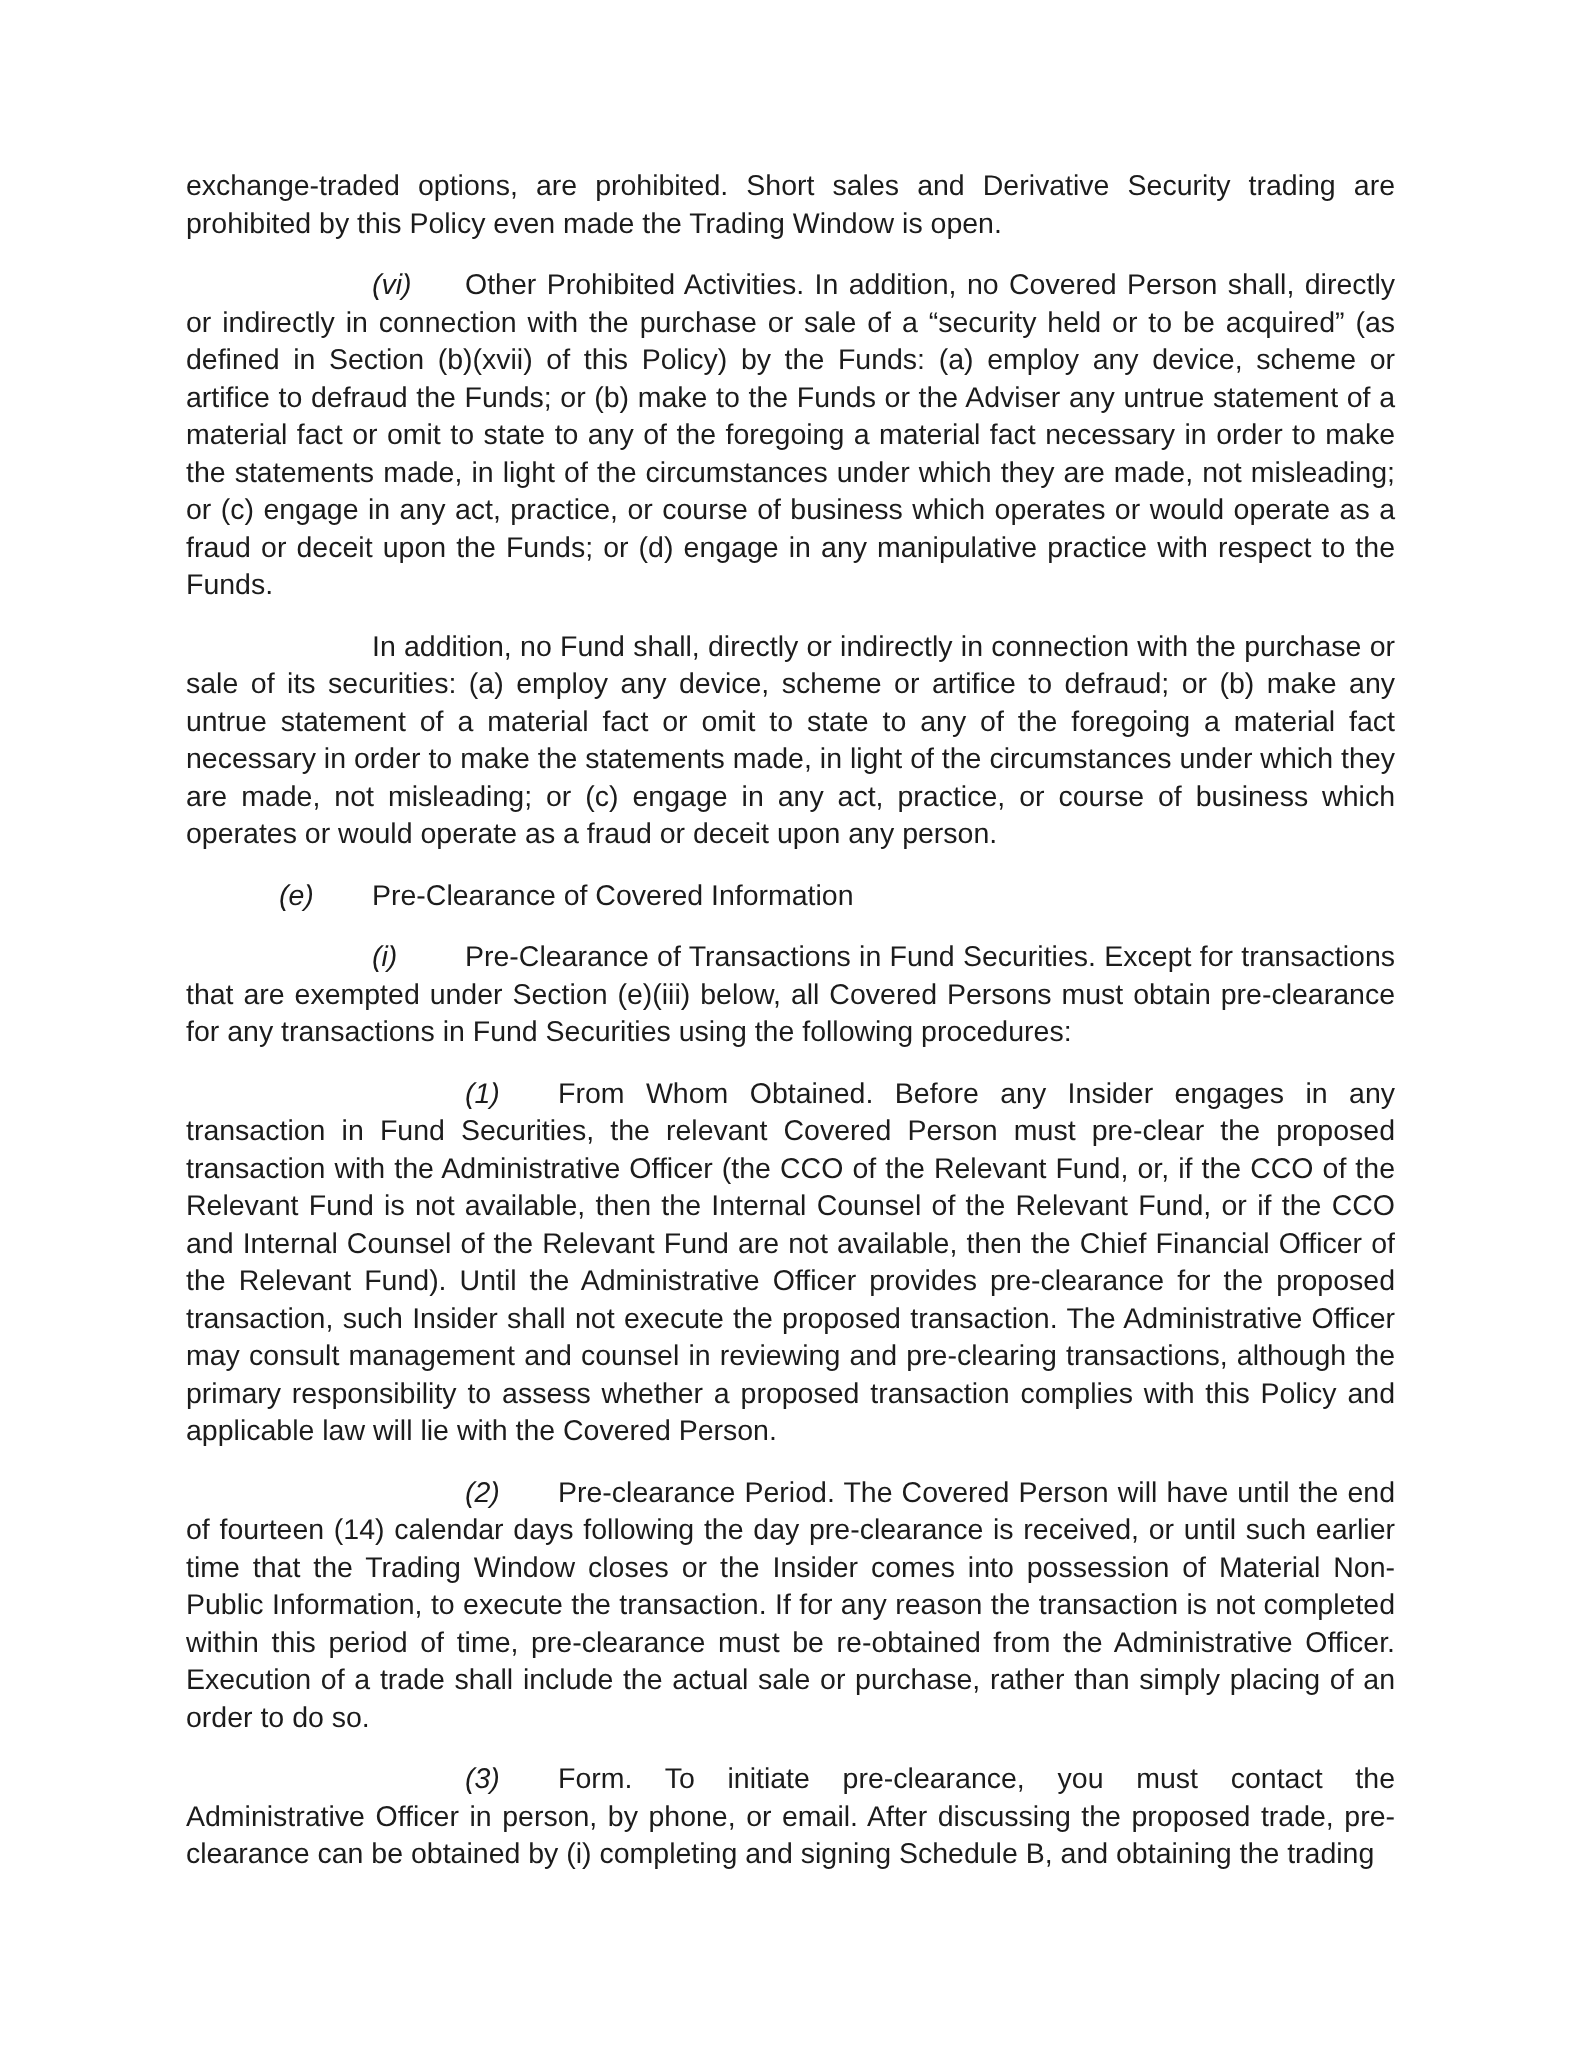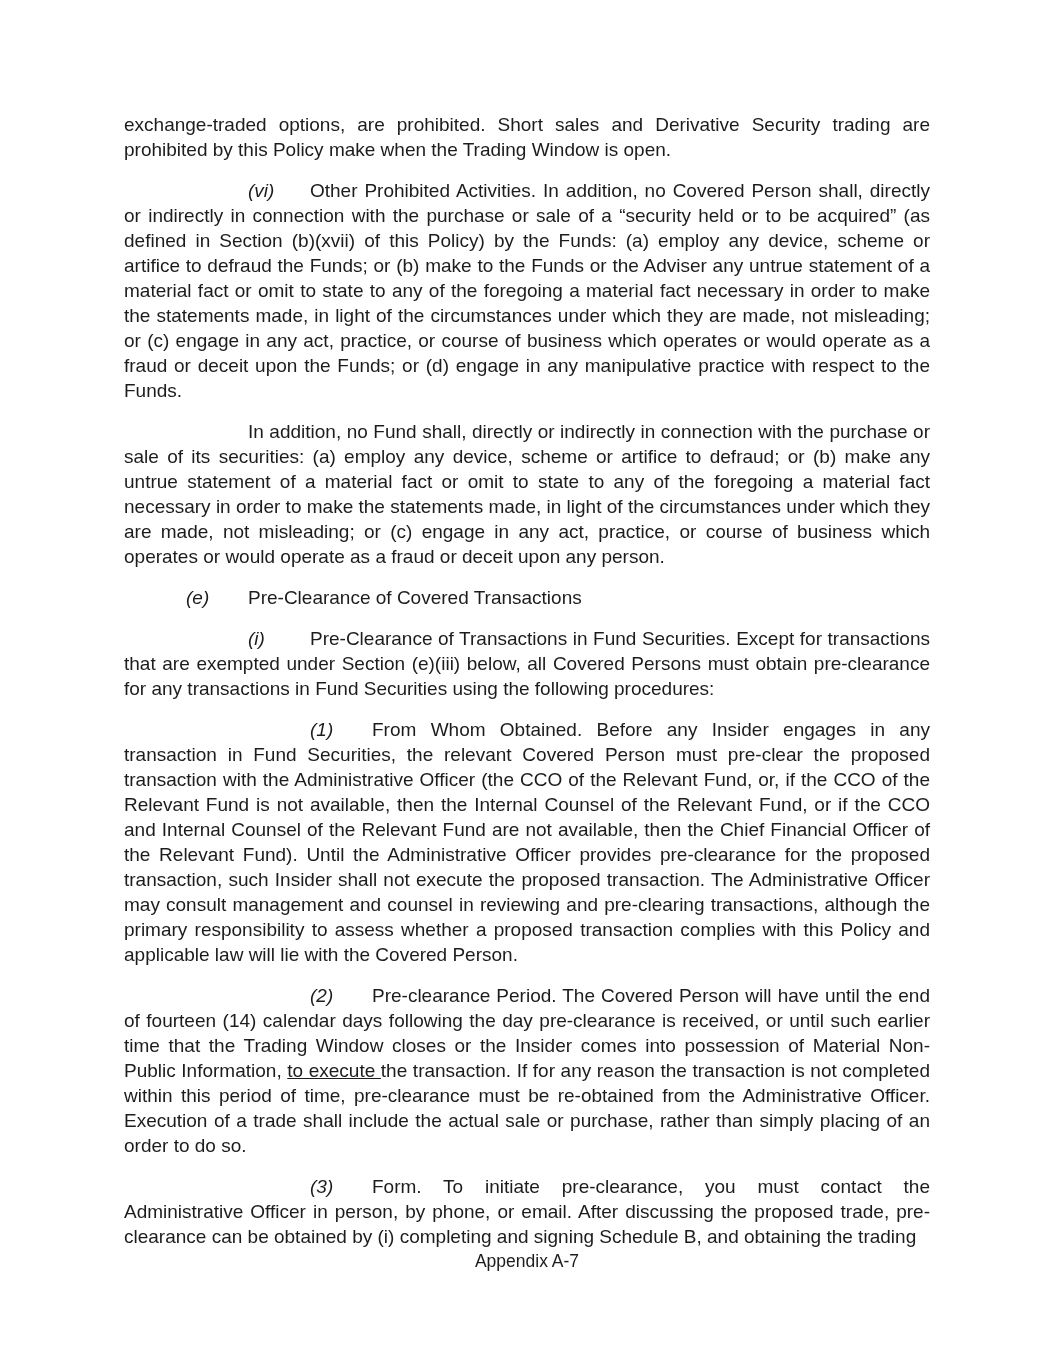--- a/index.html
+++ b/index.html
@@ -37,47 +37,46 @@
   .ind-1 { text-indent: 62px; }
   .ind-2 { text-indent: 124px; }
   .ind-3 { text-indent: 186px; }
   
   .tab-label {
     display: inline-block;
     width: 62px;
     text-indent: 0;
     font-style: italic;
   }
-  .u { text-decoration: underline; }
+  .u { }
   .footer {
     width: 806px;
     margin-top: 0;
     text-align: center;
     font-size: 17.5px;
     line-height: 24px;
     color: #1c1c1c;
   }
 </style>
 </head>
 <body>
 
 <div class="page">
   <div class="content">
 
-    <p class="para"><span>exchange-traded options, are prohibited. Short sales and Derivative Security trading are prohibited by this Policy make when the Trading Window is open.</span></p>
+    <p class="para"><span>exchange-traded options, are prohibited. Short sales and Derivative Security trading are prohibited by this Policy even made the Trading Window is open.</span></p>
 
     <p class="para ind-2"><span class="tab-label">(vi)</span><span>Other Prohibited Activities.  In addition, no Covered Person shall, directly or indirectly in connection with the purchase or sale of a “security held or to be acquired” (as defined in Section (b)(xvii) of this Policy) by the Funds: (a) employ any device, scheme or artifice to defraud the Funds; or (b) make to the Funds or the Adviser any untrue statement of a material fact or omit to state to any of the foregoing a material fact necessary in order to make the statements made, in light of the circumstances under which they are made, not misleading; or (c) engage in any act, practice, or course of business which operates or would operate as a fraud or deceit upon the Funds; or (d) engage in any manipulative practice with respect to the Funds.</span></p>
 
     <p class="para ind-2"><span>In addition, no Fund shall, directly or indirectly in connection with the purchase or sale of its securities: (a) employ any device, scheme or artifice to defraud; or (b) make any untrue statement of a material fact or omit to state to any of the foregoing a material fact necessary in order to make the statements made, in light of the circumstances under which they are made, not misleading; or (c) engage in any act, practice, or course of business which operates or would operate as a fraud or deceit upon any person.</span></p>
 
-    <p class="para ind-1"><span class="tab-label">(e)</span><span>Pre-Clearance of Covered Transactions</span></p>
+    <p class="para ind-1"><span class="tab-label">(e)</span><span>Pre-Clearance of Covered Information</span></p>
 
     <p class="para ind-2"><span class="tab-label">(i)</span><span>Pre-Clearance of Transactions in Fund Securities.  Except for transactions that are exempted under Section (e)(iii) below, all Covered Persons must obtain pre-clearance for any transactions in Fund Securities using the following procedures:</span></p>
 
     <p class="para ind-3"><span class="tab-label">(1)</span><span>From Whom Obtained.  Before any Insider engages in any transaction in Fund Securities, the relevant Covered Person must pre-clear the proposed transaction with the Administrative Officer (the CCO of the Relevant Fund, or, if the CCO of the Relevant Fund is not available, then the Internal Counsel of the Relevant Fund, or if the CCO and Internal Counsel of the Relevant Fund are not available, then the Chief Financial Officer of the Relevant Fund).  Until the Administrative Officer provides pre-clearance for the proposed transaction, such Insider shall not execute the proposed transaction.  The Administrative Officer may consult management and counsel in reviewing and pre-clearing transactions, although the primary responsibility to assess whether a proposed transaction complies with this Policy and applicable law will lie with the Covered Person.</span></p>
 
     <p class="para ind-3"><span class="tab-label">(2)</span><span>Pre-clearance Period.  The Covered Person will have until the end of fourteen (14) calendar days following the day pre-clearance is received, or until such earlier time that the Trading Window closes or the Insider comes into possession of Material Non-Public Information, </span><span class="u">to execute </span><span>the transaction.  If for any reason the transaction is not completed within this period of time, pre-clearance must be re-obtained from the Administrative Officer. Execution of a trade shall include the actual sale or purchase, rather than simply placing of an order to do so.</span></p>
 
     <p class="para ind-3"><span class="tab-label">(3)</span><span>Form.   To initiate pre-clearance, you must contact the Administrative Officer in person, by phone, or email. After discussing the proposed trade, pre-clearance can be obtained by (i) completing and signing Schedule B, and obtaining the trading</span></p>
 
-    <div class="footer">Appendix A-7</div>
   </div>
 </div>
 
 </body></html>

